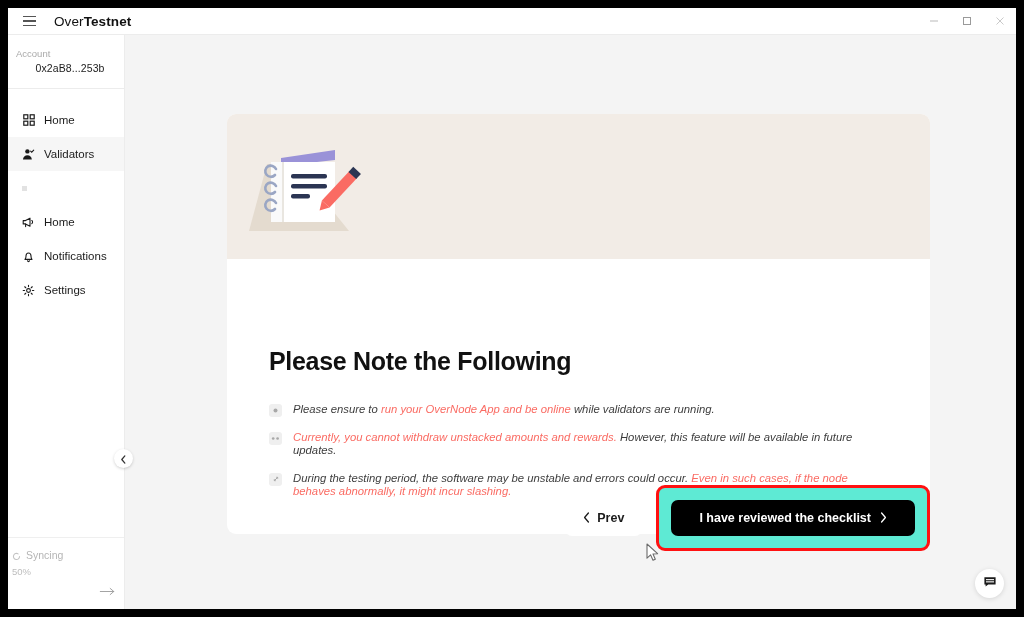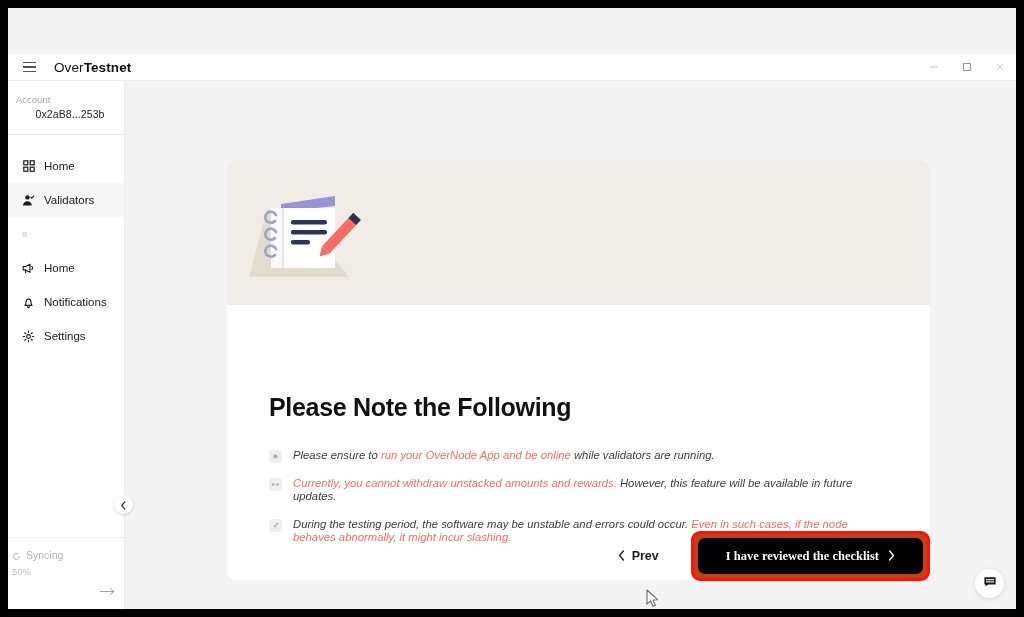--- a/index.html
+++ b/index.html
@@ -25,21 +25,20 @@
   }
 
   
   .titlebar {
     height: 27px;
     background: #ffffff;
     display: flex;
     align-items: center;
     flex: none;
     border-bottom: 1px solid #ececec;
-    margin-top: 46px;
   }
   .hamburger {
     width: 30px; height: 27px;
     display: flex; flex-direction: column;
     justify-content: center; align-items: center;
     gap: 3px;
     margin-left: 6px;
     cursor: pointer;
   }
   .hamburger span {
@@ -239,23 +238,22 @@
     display: flex; align-items: center; gap: 7px;
     font-size: 12.5px;
     font-weight: 700;
     color: #1b1b1b;
     cursor: pointer;
     font-family: inherit;
   }
   .primary-wrap {
     border: 3px solid #ff1111;
     border-radius: 9px;
-    padding: 4px;
-    background: #c2410c;
-    font-family: Liberation Serif, serif;
+    padding: 12px;
+    background: #5eead4;
   }
   .btn-primary {
     background: #000;
     color: #fff;
     border: none;
     border-radius: 7px;
     height: 36px;
     padding: 0 28px;
     display: flex; align-items: center; gap: 9px;
     font-size: 12.5px;

